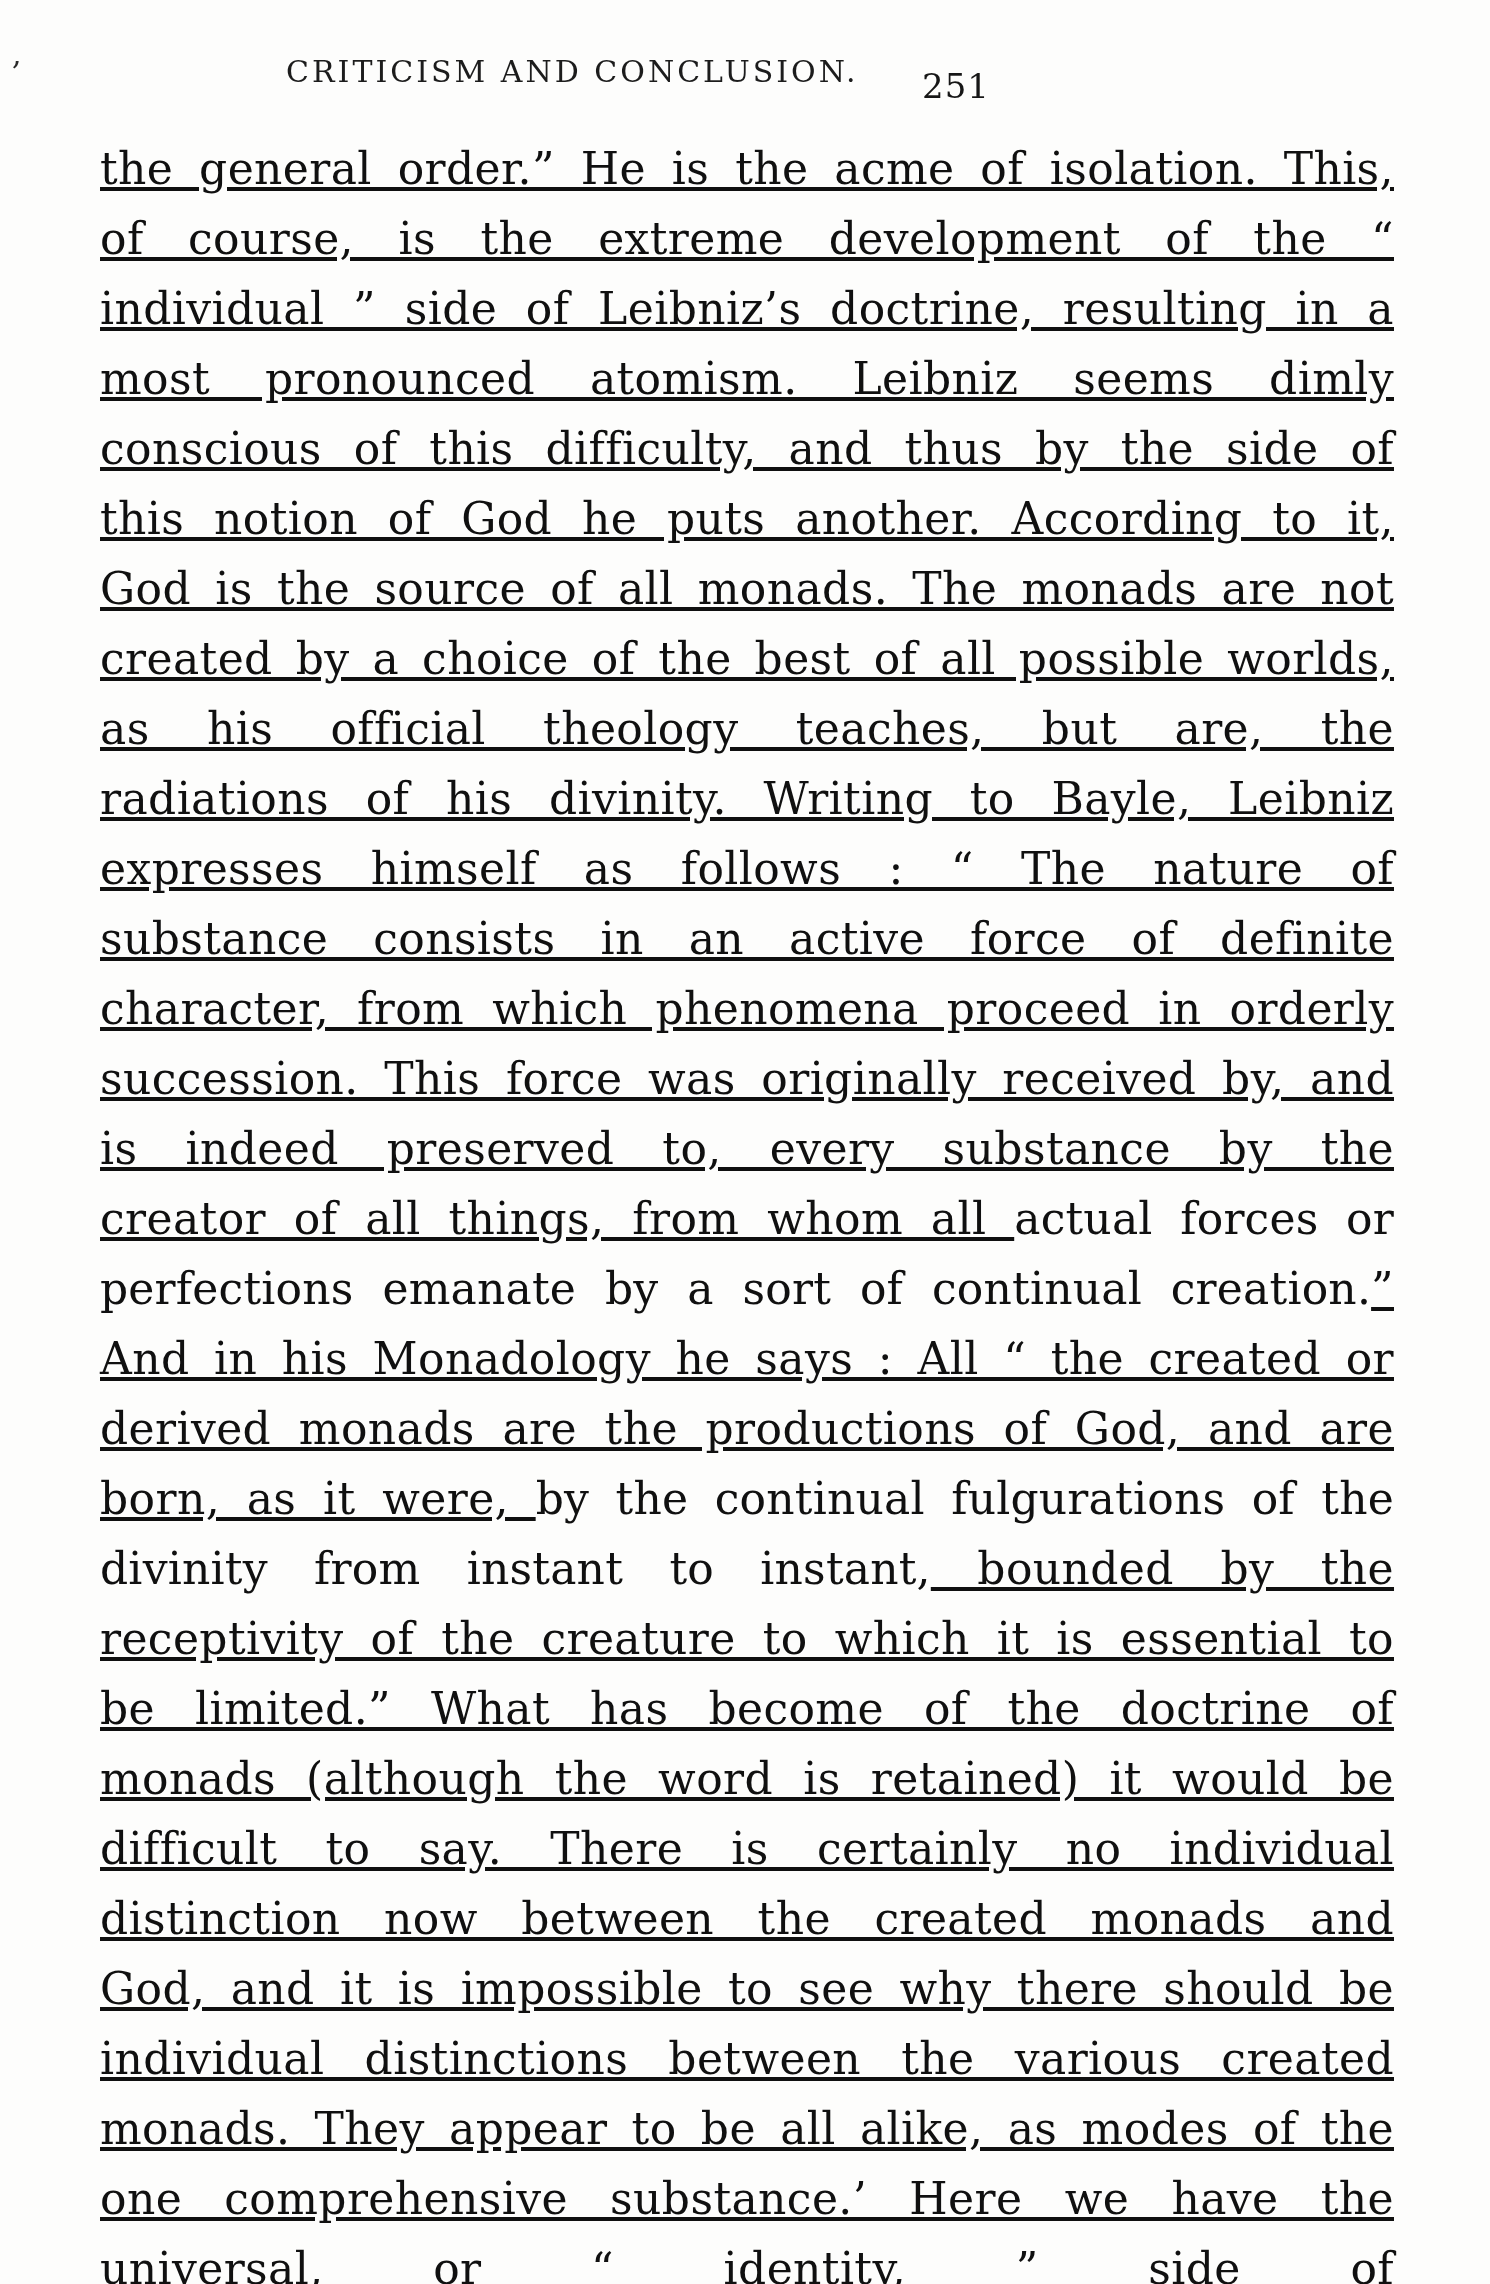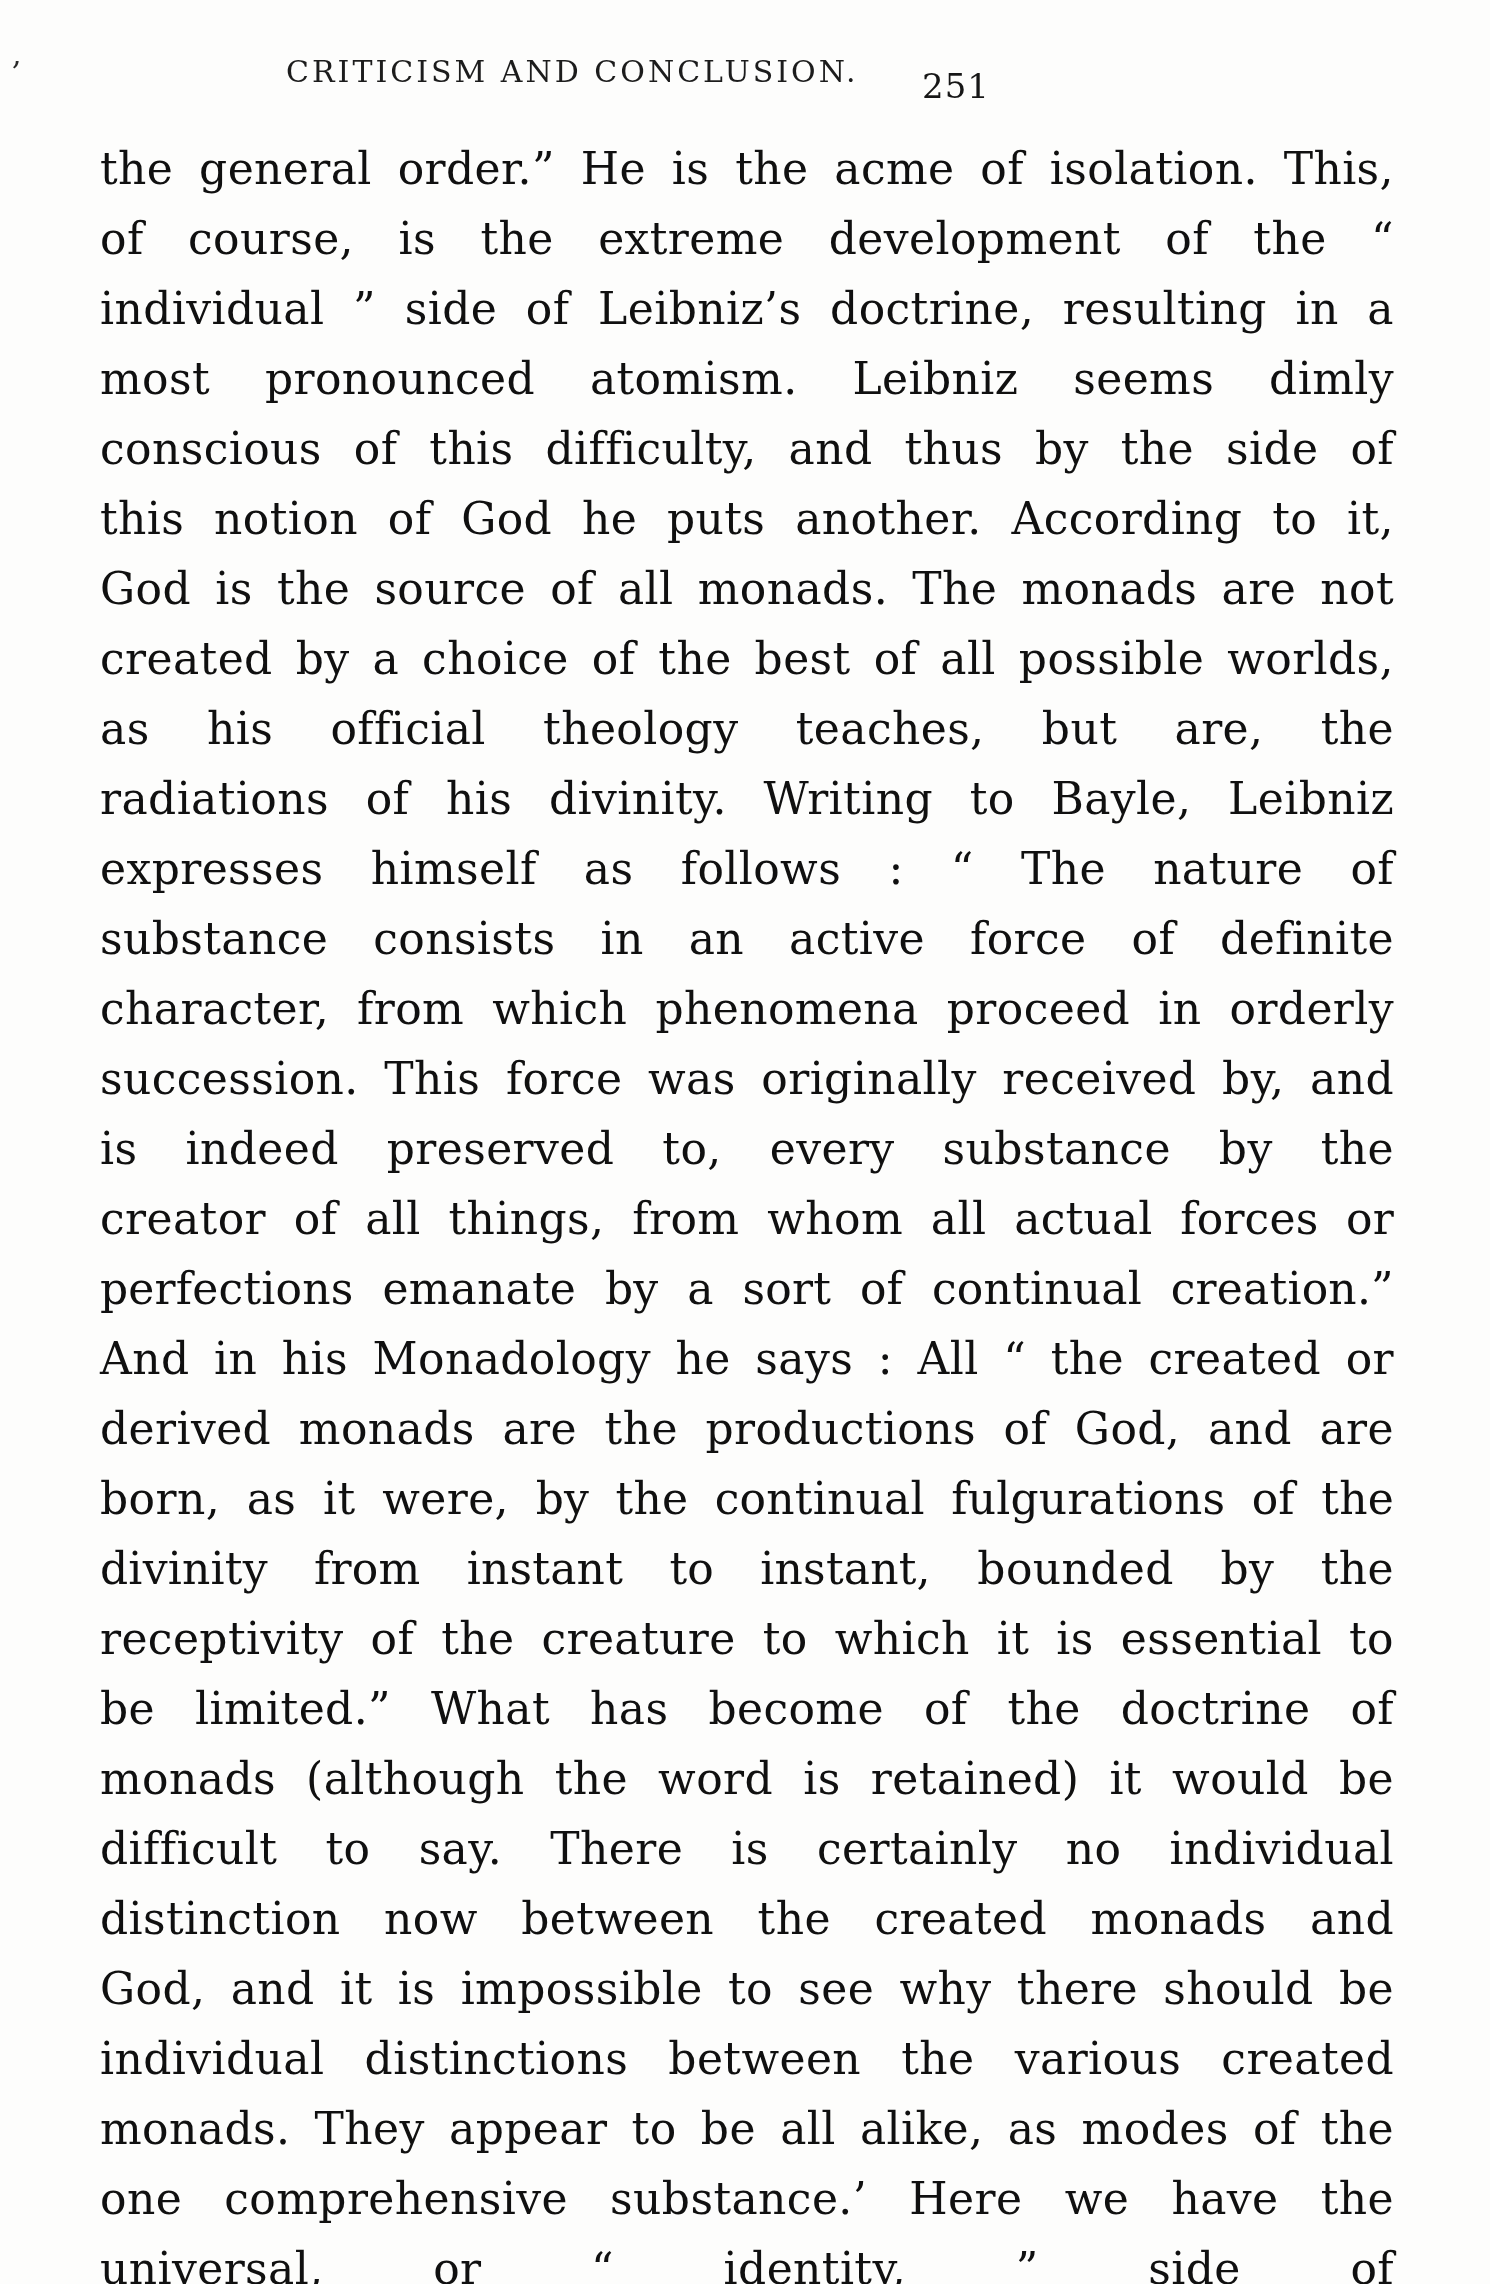--- a/index.html
+++ b/index.html
@@ -51,21 +51,21 @@
   .body-text {
     margin: 14px 0 0 0;
     font-size: 44px;
     line-height: 70px;
     text-align: justify;
     text-align-last: justify;
     word-spacing: 8px;
     letter-spacing: 0.4px;
     color: #101010;
   }
-  .seg { font-style: normal; }
+  .seg { font-style: normal; text-decoration: underline; }
   .seg-italic { letter-spacing: 0.2px; }
 </style>
 </head>
 <body>
 
 <div class="page">
 
   <div class="page-header">
     <span class="running-title">CRITICISM AND CONCLUSION.</span>
     <span class="page-number">251</span>

